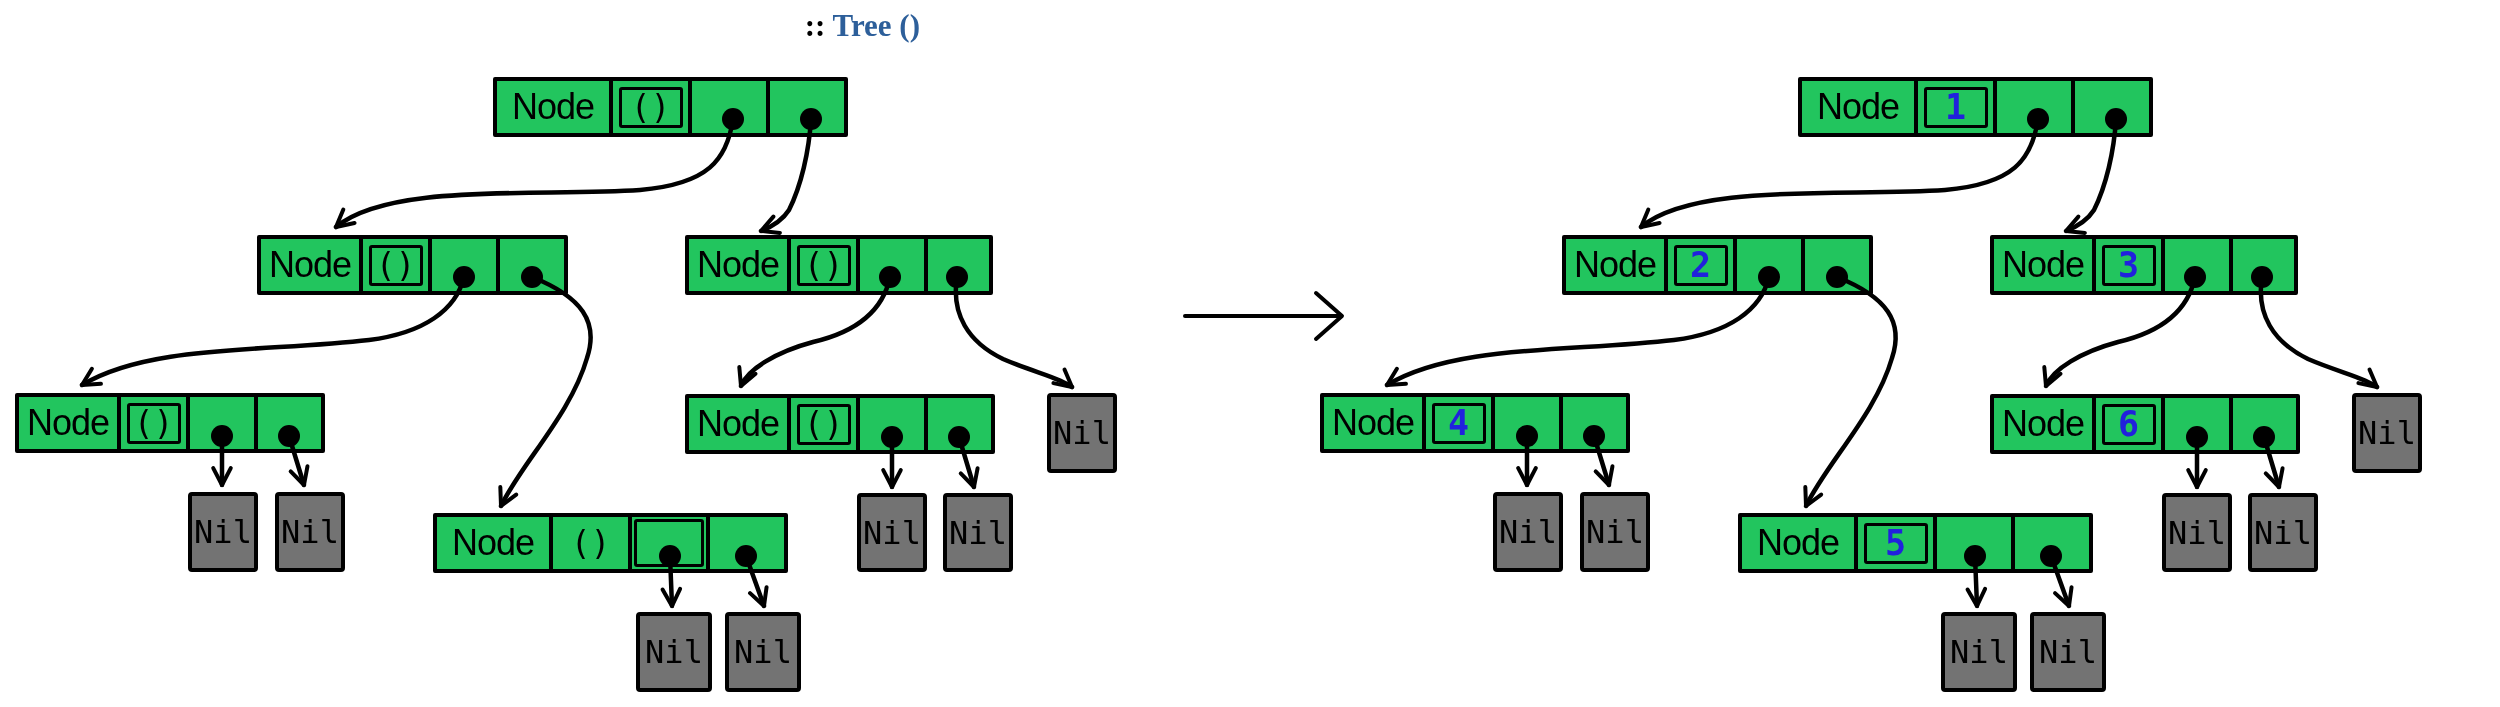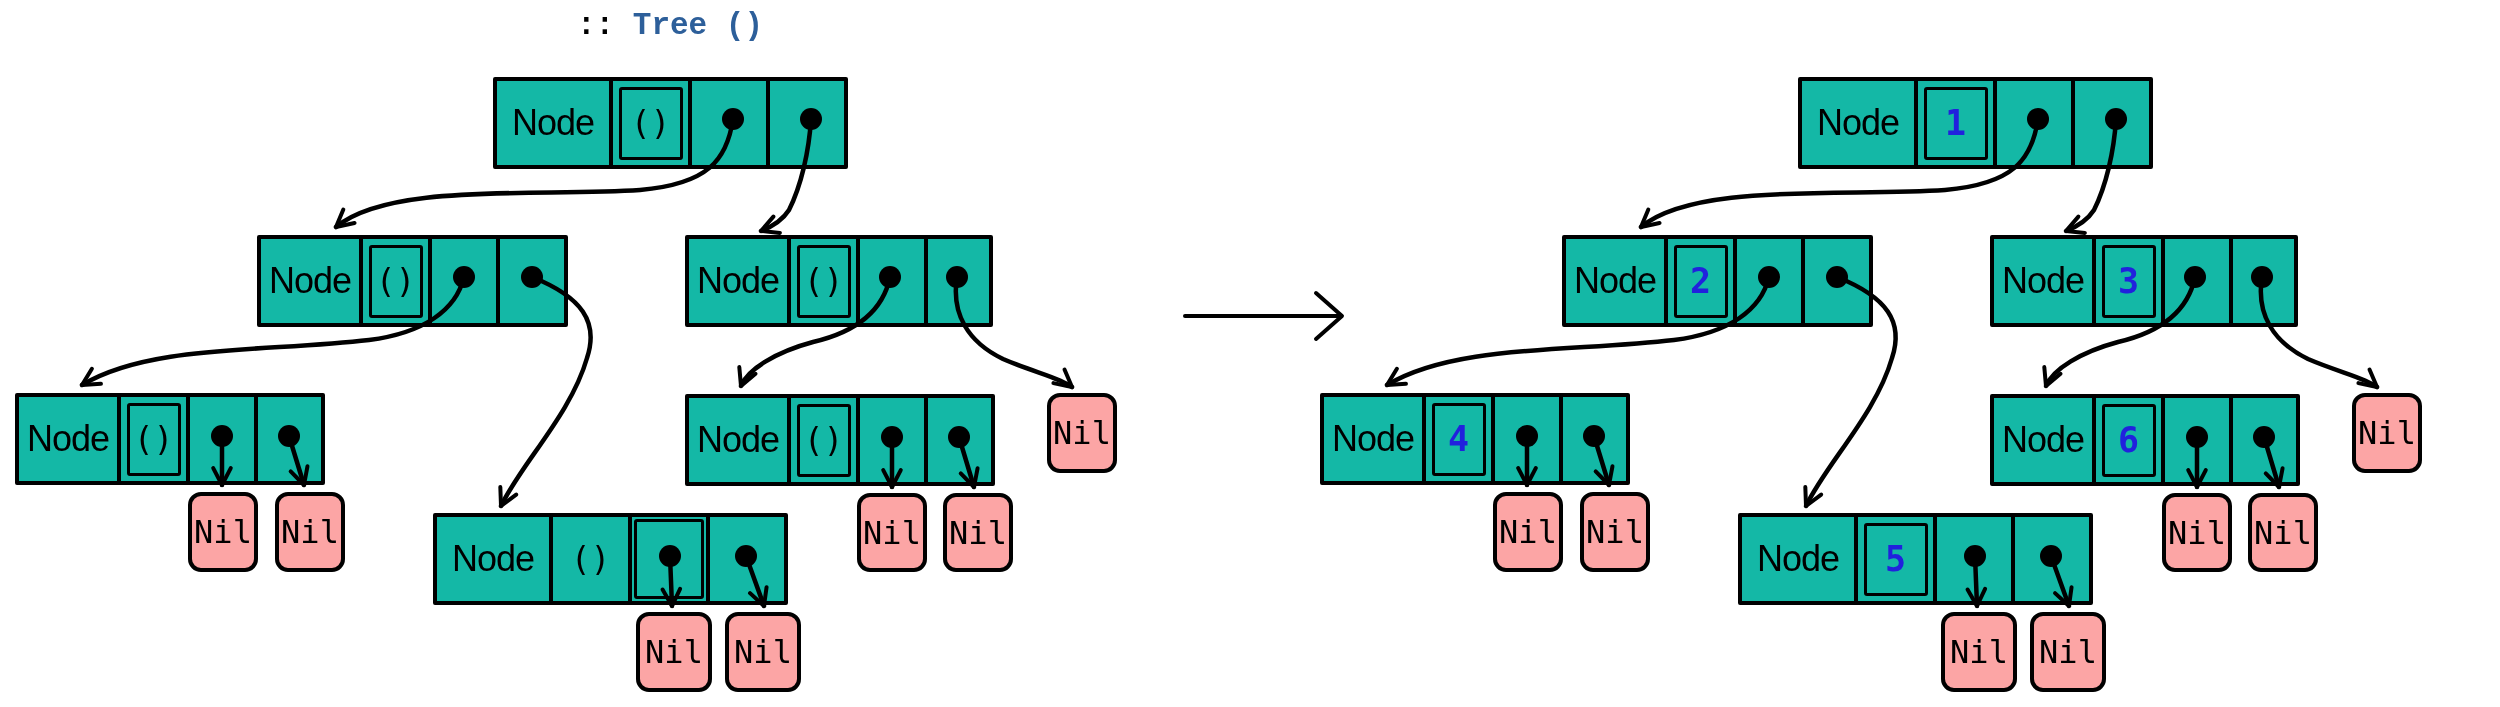--- a/index.html
+++ b/index.html
@@ -1,41 +1,41 @@
 <!DOCTYPE html>
 <html style="--title-blue: #2d5f9a; --int-blue: #2121dd; --line: #000000;"><head>
 <meta charset="utf-8">
 <style>
   html,body{margin:0;padding:0;background:#fff;}
   #canvas{position:relative;width:2500px;height:707px;background:#fff;overflow:hidden;
           font-family:"Liberation Sans",sans-serif;}
   :root{--title-blue:#2d5f9a;--int-blue:#2121dd;--line:#000000;}
 
-  .title{position:absolute;top:8px;width:500px;text-align:center;
-         font-family:Liberation Mono, monospace;font-weight:bold;font-size:31px;color:#000;}
+  .title{position:absolute;top:8px;width:500px;text-align:right;
+         font-family:Liberation Serif, serif;font-weight:bold;font-size:31px;color:#000;}
   .title .tname{color:var(--title-blue);}
 
-  .node{position:absolute;height:92px;display:flex;border:4px solid #000;background:#14b8a6;
+  .node{position:absolute;height:60px;display:flex;border:4px solid #000;background:#22c55e;
         box-sizing:border-box;border-radius:2px;}
   .cell{box-sizing:border-box;position:relative;display:flex;align-items:center;justify-content:center;
         height:100%;border-left:4px solid #000;}
   .cell:first-child{border-left:0;}
   .ptr:last-child{flex:1;}
   .lg .ctor{width:112px;} .lg .val{width:79px;} .lg .ptr{width:78px;}
   .sm .ctor{width:98px;}  .sm .val{width:69px;} .sm .ptr{width:68px;}
   .ctor{font-family:"Liberation Sans",sans-serif;font-size:36px;color:#000;letter-spacing:-1px;}
   .ibox{box-sizing:border-box;width:calc(100% - 11px);height:calc(100% - 11px);
         border:3.5px solid #000;border-radius:3px;display:flex;align-items:center;justify-content:center;
         font-family:"DejaVu Sans Mono",monospace;font-size:33px;color:#000;}
   .plain .ibox{border-color:transparent;}
   .rt .val .ibox{color:var(--int-blue);font-weight:bold;font-size:35px;}
   .pbox{position:absolute;inset:2px;border:3.5px solid #000;border-radius:3px;}
 
   .nil{position:absolute;box-sizing:border-box;width:70px;height:80px;border:4px solid #000;
-       border-radius:13px;background:#fca5a5;display:flex;align-items:center;justify-content:center;
+       border-radius:4px;background:#737373;display:flex;align-items:center;justify-content:center;
        font-family:"DejaVu Sans Mono",monospace;font-size:32px;color:#000;text-align:right;}
   .nil.wide{width:76px;}
 
   #arrow-layer{position:absolute;left:0;top:0;pointer-events:none;}
   .arrow{fill:none;stroke:var(--line);stroke-width:4.5;stroke-linecap:round;stroke-linejoin:round;}
   .head{stroke-width:4;}
   .sdot{fill:var(--line);}
 </style>
 </head>
 <body>

